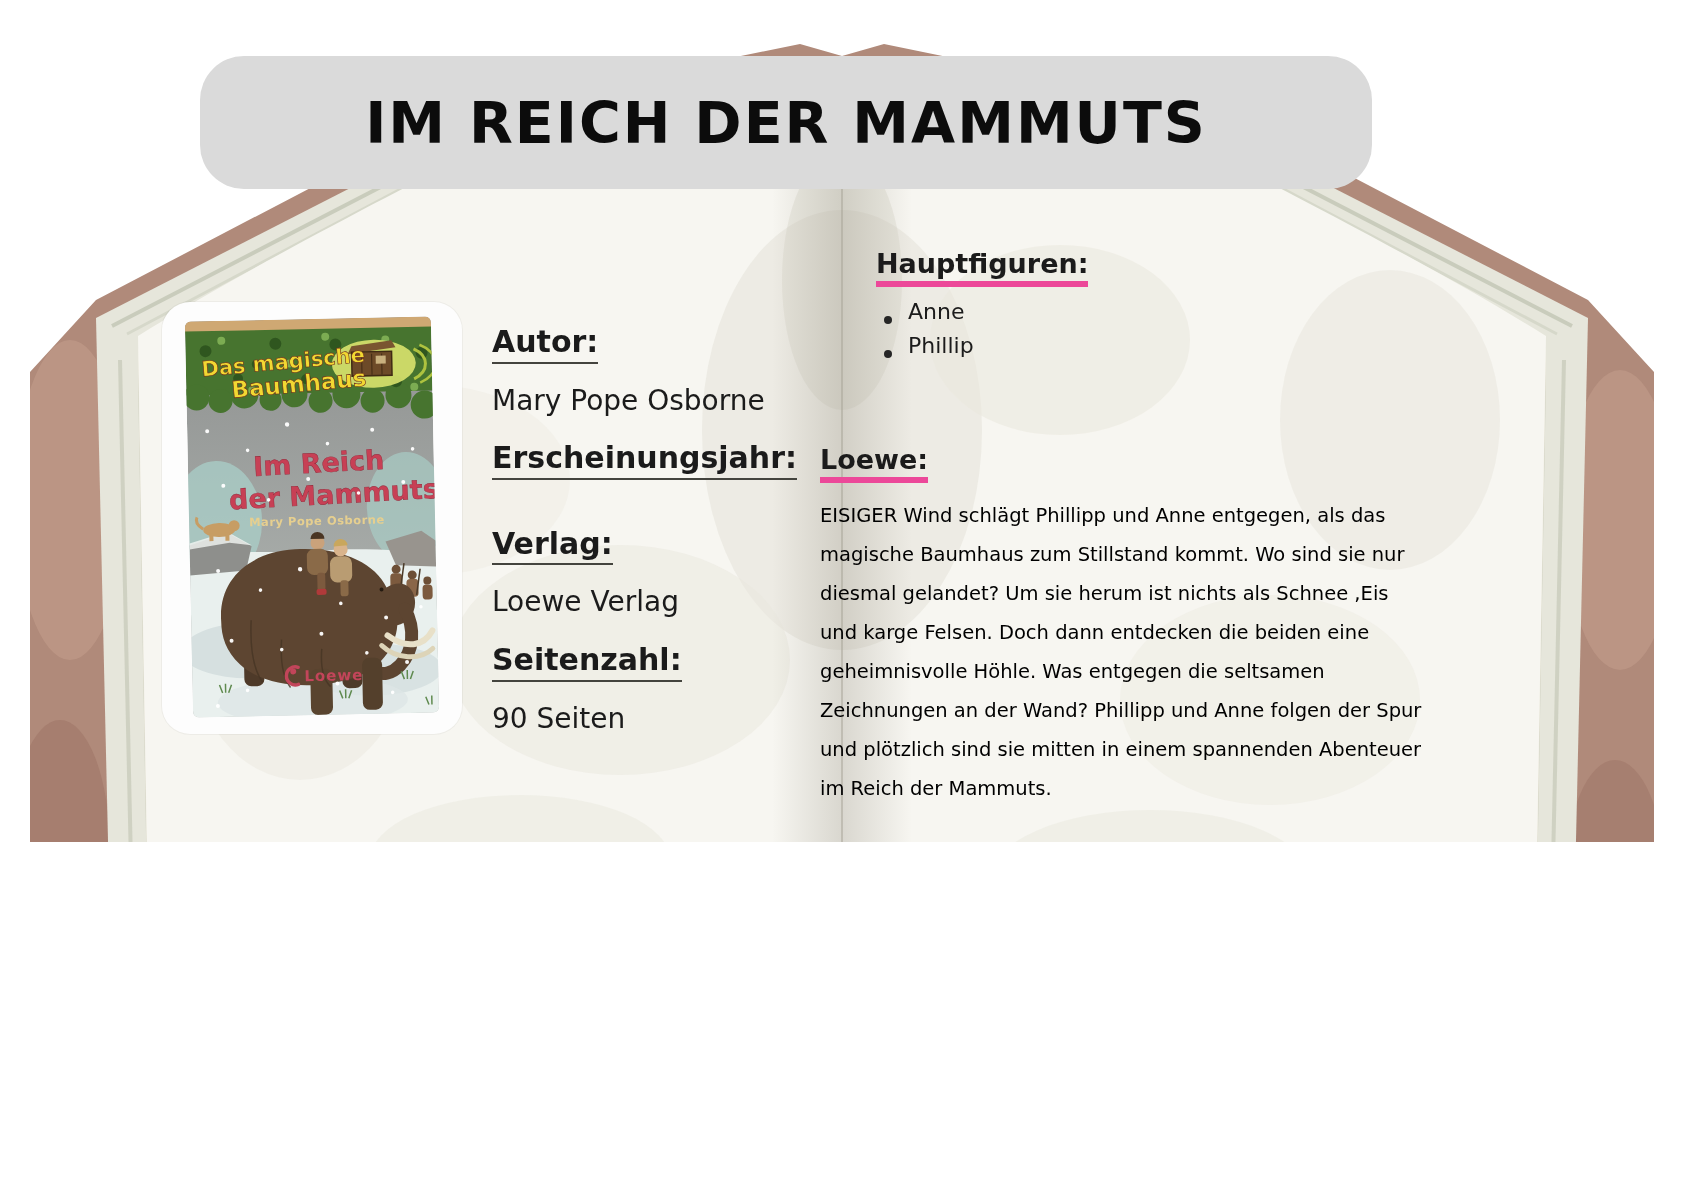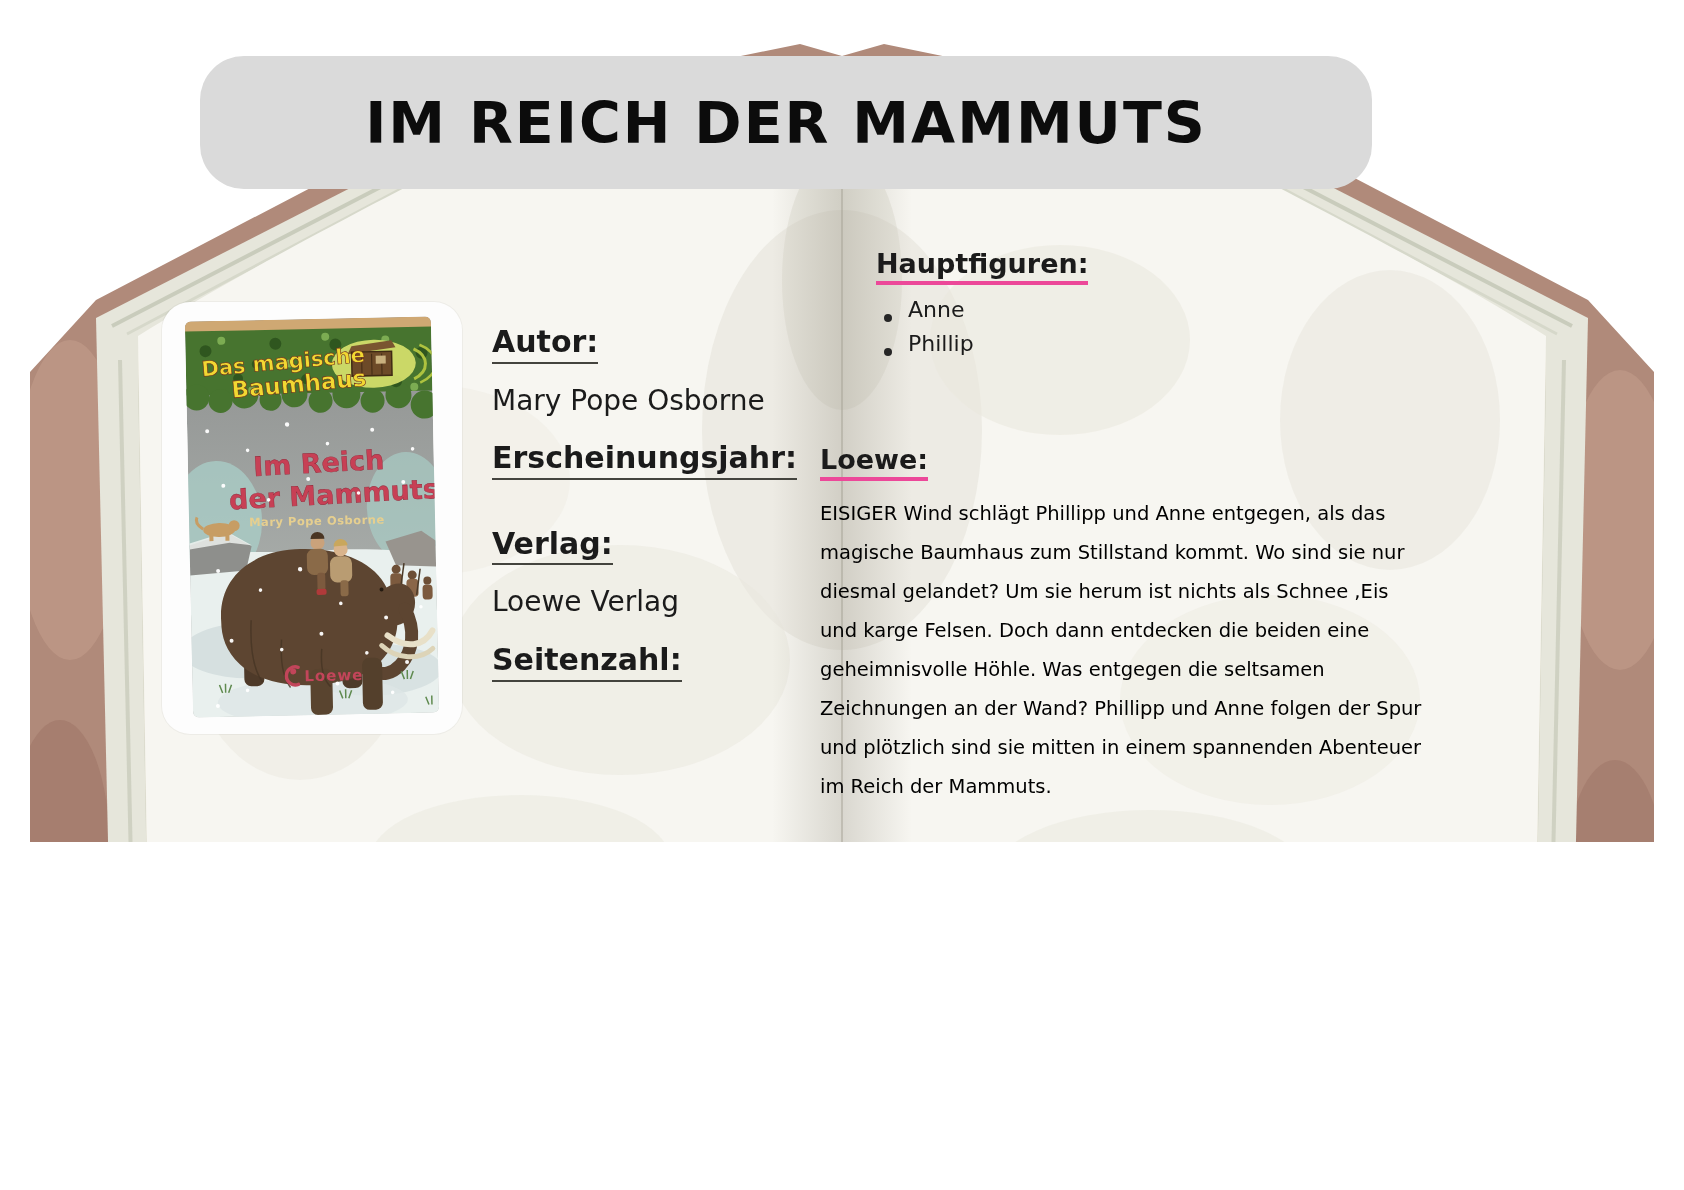--- a/index.html
+++ b/index.html
@@ -30,21 +30,21 @@
   .field{margin-bottom:26px;}
   .field .label{
     display:inline-block;font-size:30px;font-weight:700;line-height:1.05;
     border-bottom:2px solid #44443e;padding-bottom:4px;margin-bottom:22px;white-space:nowrap;
   }
   .field .value{font-size:28px;line-height:1.1;white-space:nowrap;}
   
   .characters{position:absolute;left:876px;top:250px;}
   .section-heading{
     display:inline-block;font-size:27px;font-weight:700;line-height:1.05;
-    border-bottom:4px solid #ec4899;padding-bottom:3px;white-space:nowrap;
+    border-bottom:6px solid #ec4899;padding-bottom:3px;white-space:nowrap;
   }
   .char-list{margin:12px 0 0 8px;}
   .char-item{display:flex;align-items:flex-end;margin-bottom:9px;}
   .char-bullet{width:8px;height:8px;border-radius:50%;background:#262626;margin-right:16px;flex:0 0 auto;}
   .char-name{font-size:22px;line-height:25px;}
   .inhalt{position:absolute;left:820px;top:446px;width:600px;}
   .inhalt-text{margin-top:13px;}
   .inhalt-line{font-size:19.5px;line-height:39px;white-space:nowrap;color:#000000;}
 </style>
 </head>
@@ -316,20 +316,21 @@
     </div>
     <div class="field">
       <div class="label">Erscheinungsjahr:</div>
     </div>
     <div class="field">
       <div class="label">Verlag:</div>
       <div class="value">Loewe Verlag</div>
     </div>
     <div class="field">
       <div class="label">Seitenzahl:</div>
+      <div class="value">90 Seiten</div>
     </div>
   </div>
 
   <div class="characters">
     <div class="section-heading">Hauptfiguren:</div>
     <div class="char-list">
       <div class="char-item">
         <span class="char-bullet"></span>
         <span class="char-name">Anne</span>
       </div>

